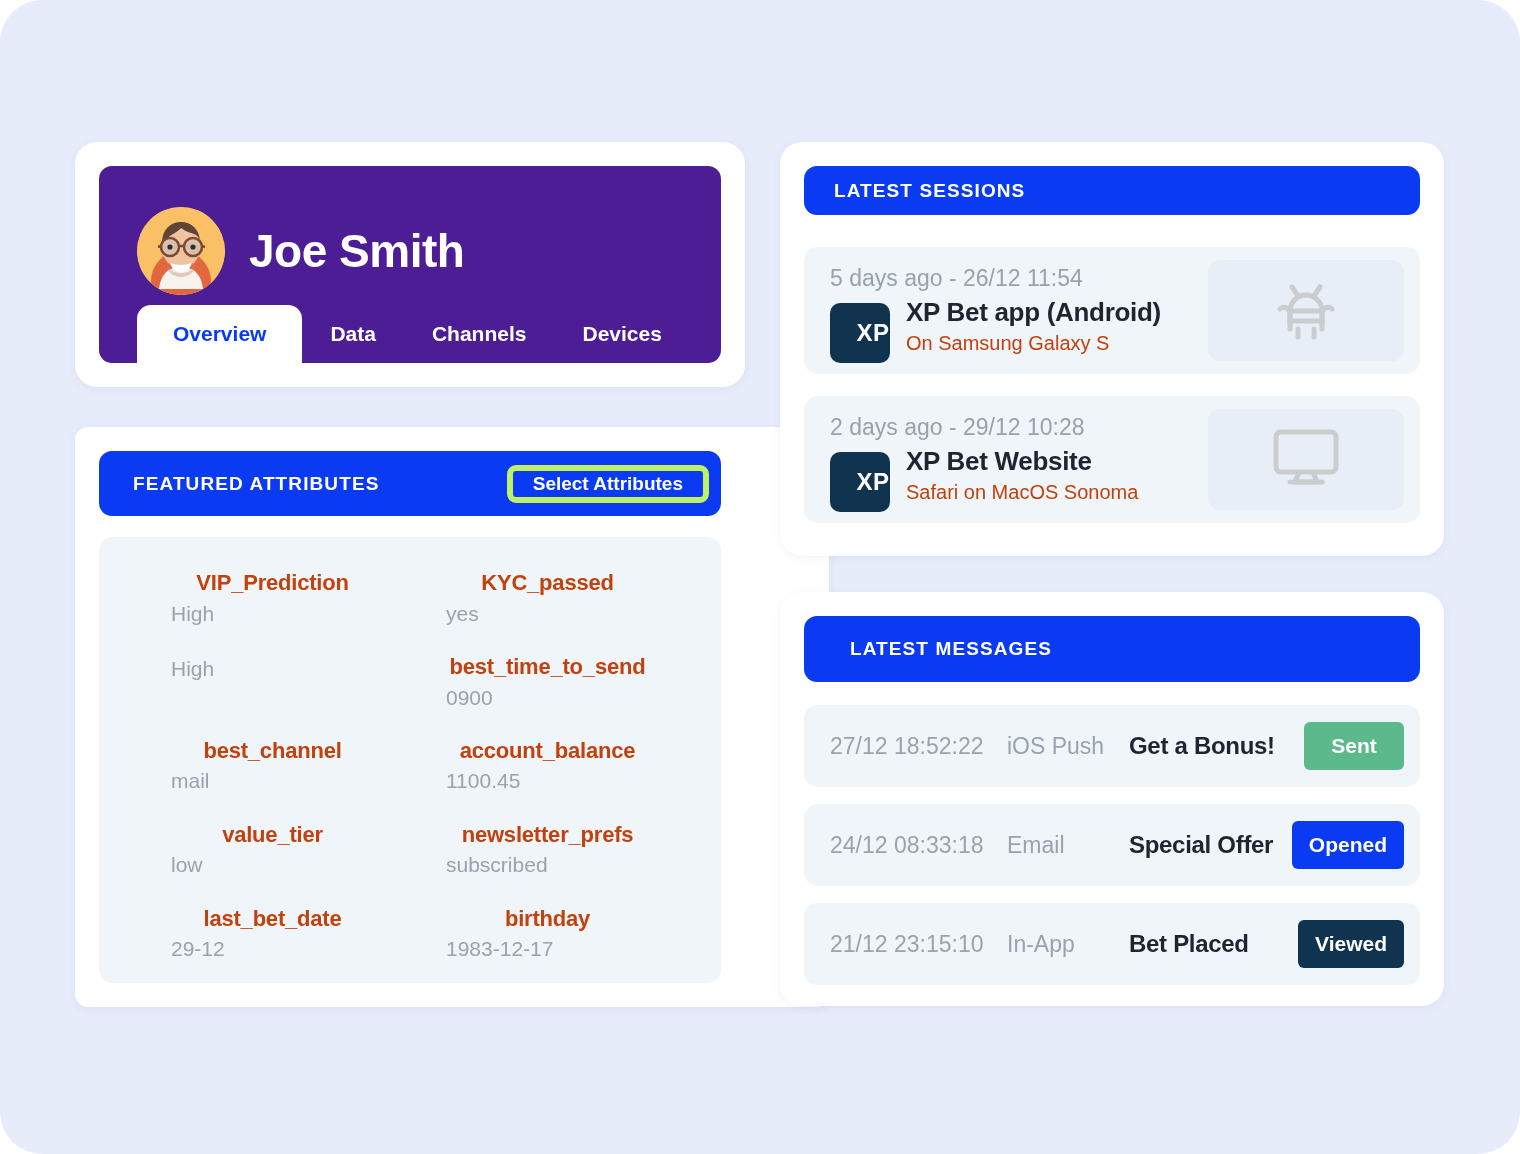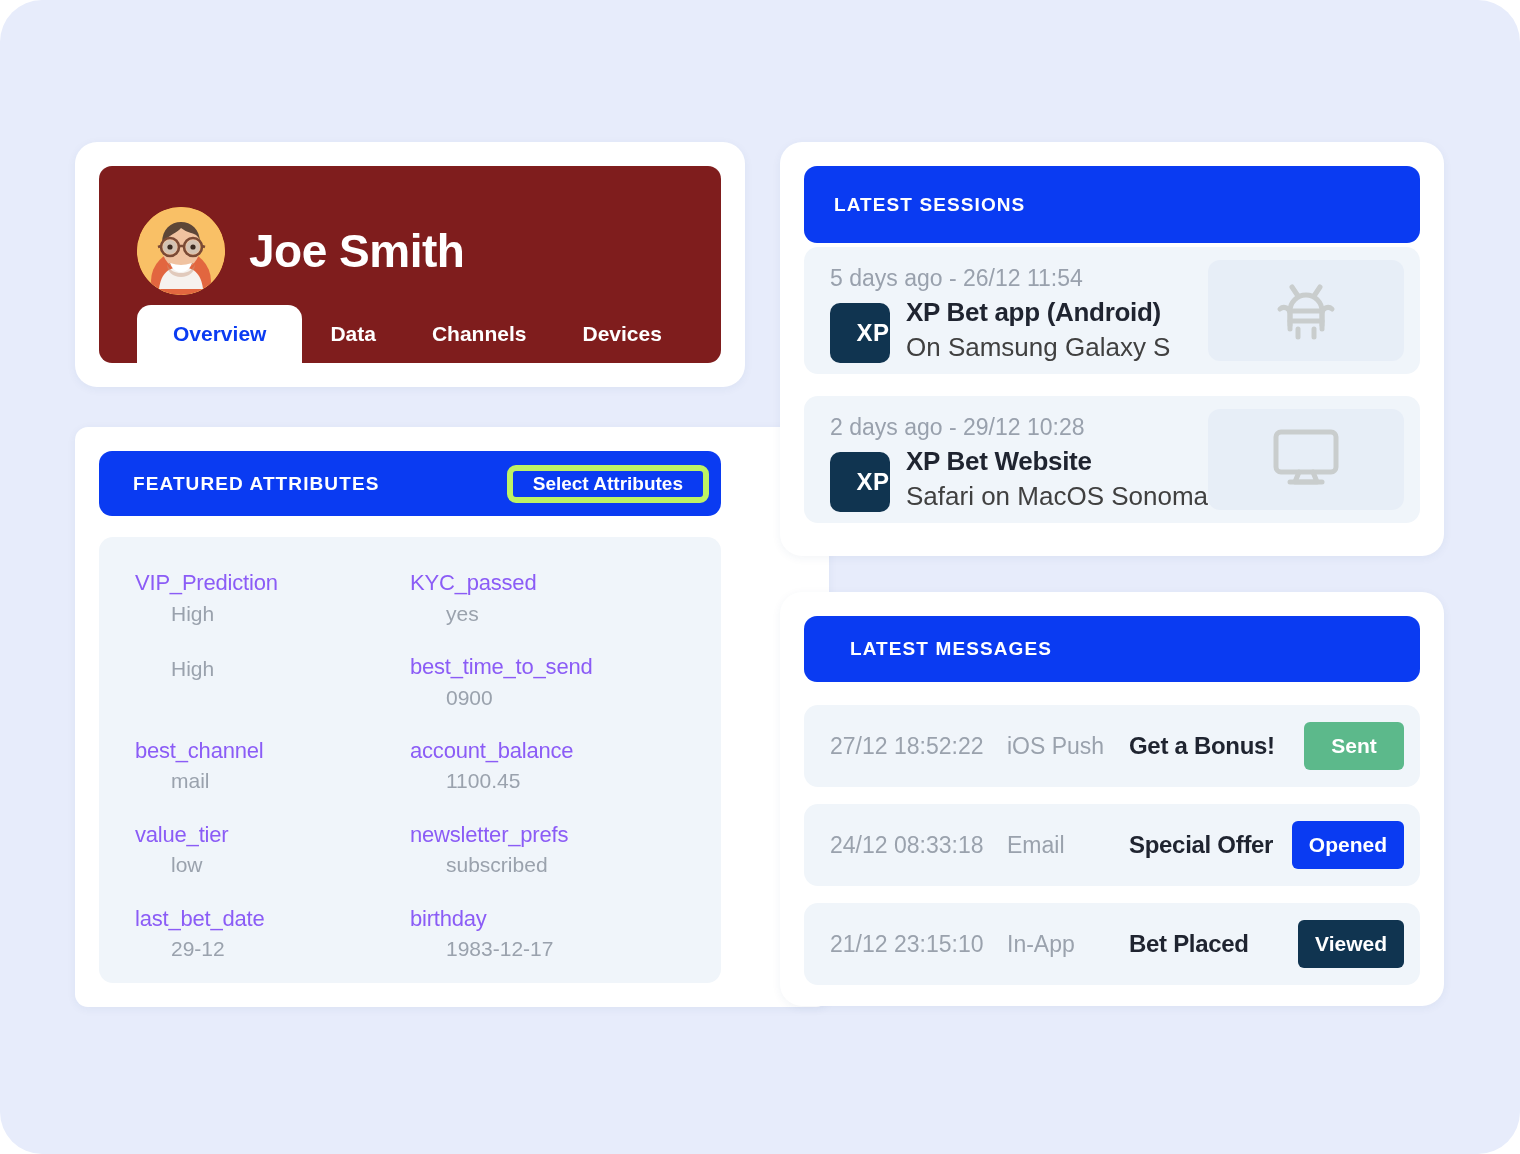--- a/index.html
+++ b/index.html
@@ -44,21 +44,21 @@
   }
 
   
   #profile-card { left: 75px; top: 142px; width: 670px; height: 245px; }
 
   #profile-head {
     position: absolute;
     left: 24px; top: 24px;
     width: 622px; height: 197px;
     border-radius: 13px;
-    background: #7f1d1d;
+    background: #4c1d95;
     overflow: hidden;
   }
 
   #avatar {
     position: absolute;
     left: 38px; top: 41px;
     width: 88px; height: 88px;
     border-radius: 50%;
     overflow: hidden;
     background: #f7b84e;
@@ -129,40 +129,41 @@
     grid-template-columns: 1fr 1fr;
     grid-auto-rows: min-content;
     row-gap: 0;
   }
 
   .attr {
     padding-bottom: 25px;
   }
   .attr-key {
     font-size: 22px;
-    font-weight: normal;
-    color: #8b5cf6;
+    font-weight: bold;
+    color: #c2410c;
     letter-spacing: -0.2px;
     line-height: 1.3;
+    text-align: center;
   }
   .attr-val {
     font-size: 21px;
     color: #9aa2ad;
     line-height: 1.35;
     margin-top: 2px;
     margin-left: 36px;
   }
 
   
   #sessions-card { left: 780px; top: 142px; width: 664px; height: 414px; }
 
   #sessions-head {
     position: absolute;
     left: 24px; top: 24px;
-    width: 616px; height: 77px;
+    width: 616px; height: 49px;
     padding: 0 30px;
   }
 
   .session-row {
     position: absolute;
     left: 24px;
     width: 616px;
     height: 127px;
     background: #f0f5fa;
     border-radius: 14px;
@@ -195,22 +196,22 @@
     position: absolute;
     left: 102px; top: 50px;
     font-size: 26px;
     font-weight: bold;
     color: #1f2430;
     letter-spacing: -0.3px;
   }
   .session-device {
     position: absolute;
     left: 102px; top: 85px;
-    font-size: 26px;
-    color: #404040;
+    font-size: 20px;
+    color: #c2410c;
   }
   .session-icon-box {
     position: absolute;
     right: 16px; top: 13px;
     width: 196px; height: 101px;
     background: #e7eef7;
     border-radius: 12px;
     display: flex;
     align-items: center;
     justify-content: center;

